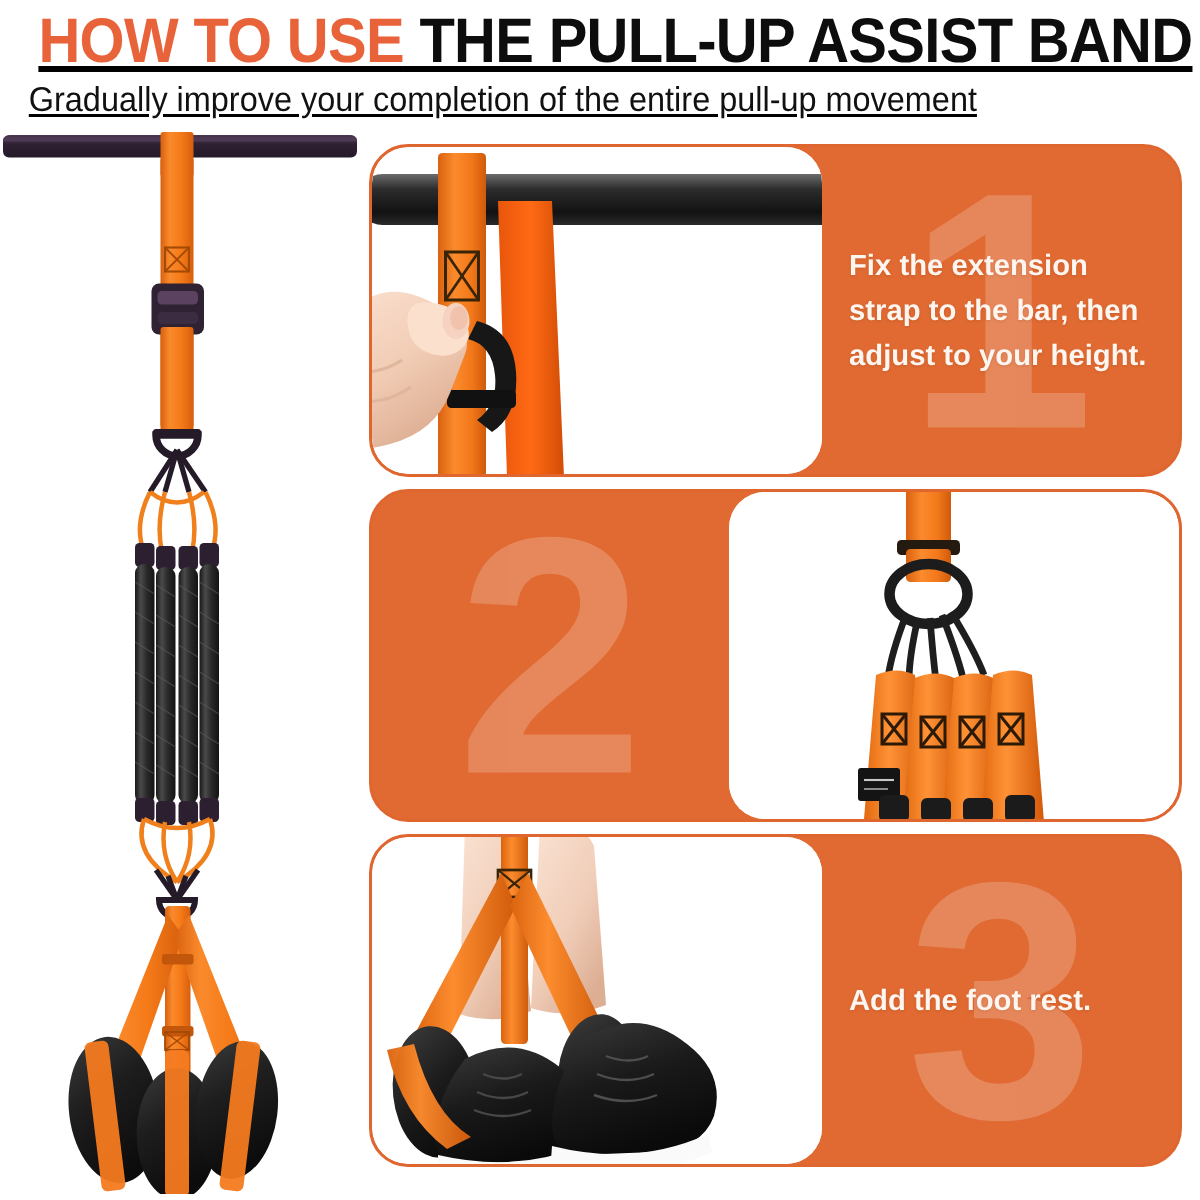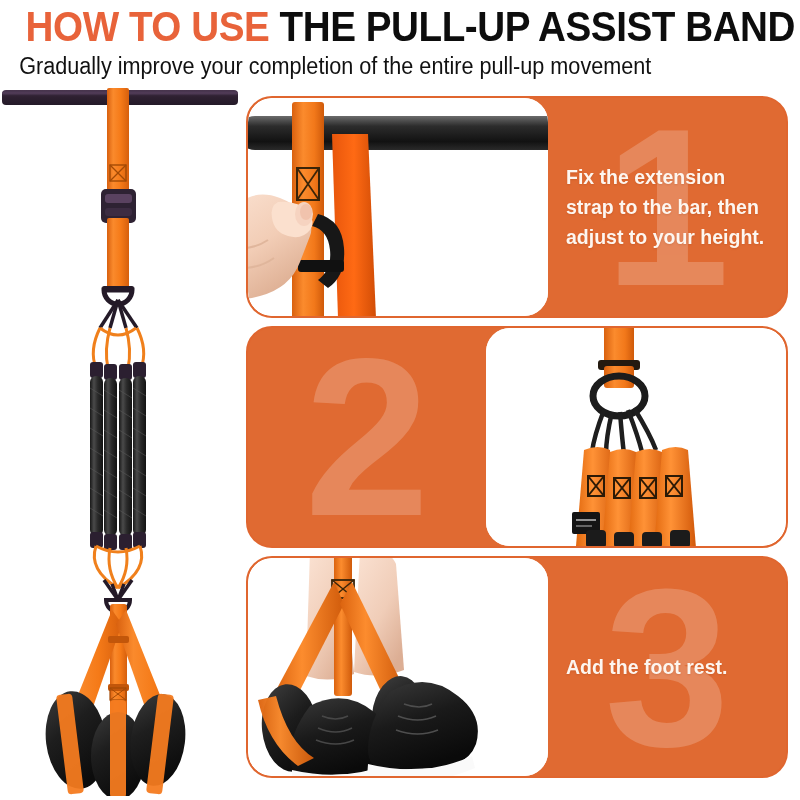--- a/index.html
+++ b/index.html
@@ -12,20 +12,21 @@
     font-family: "Liberation Sans", sans-serif;
     overflow: hidden;
     position: relative;
   }
 
   
   #header {
     width: 640px;
     padding: 4px 0 6px 0;
     text-align: center;
+    text-decoration: underline;
   }
 
   #title-line {
     white-space: nowrap;
     font-family: "Liberation Sans Narrow", "Liberation Sans", sans-serif;
     font-weight: bold;
     font-size: 42px;
     line-height: 46px;
     letter-spacing: -0.5px;
     transform: scaleX(0.92);

